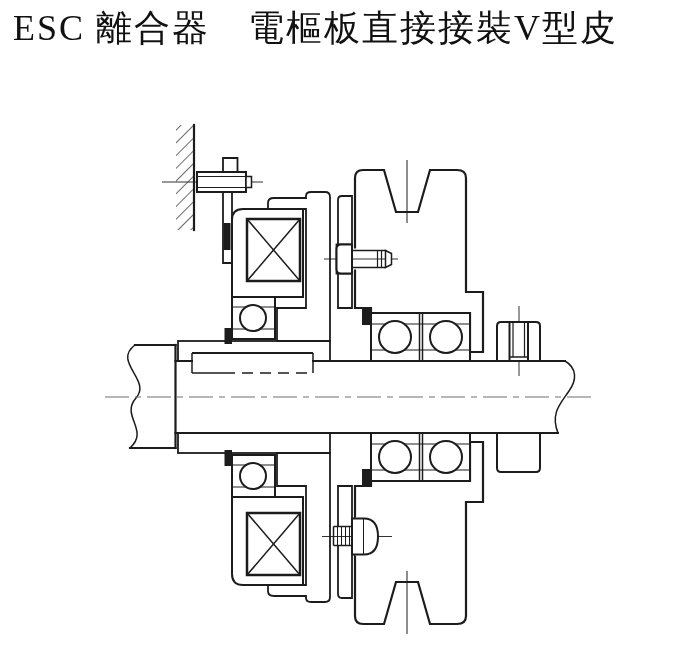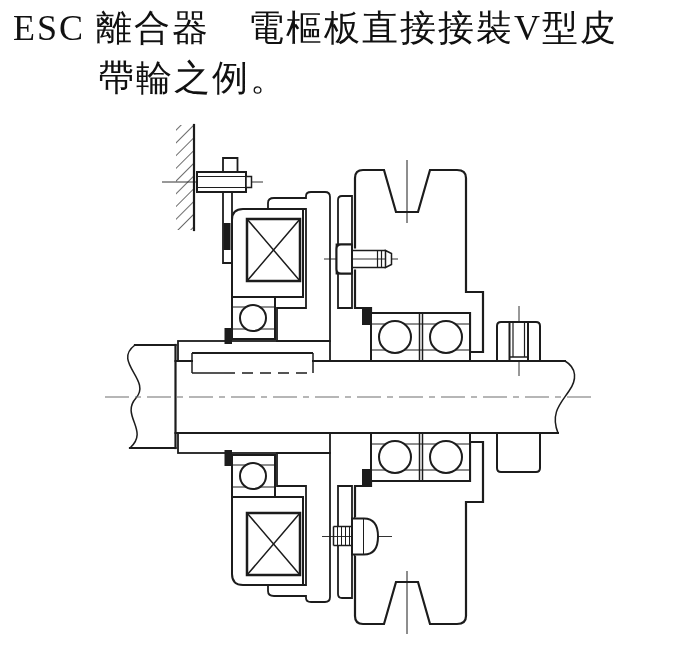--- a/index.html
+++ b/index.html
@@ -26,21 +26,20 @@
   .wf{fill:#fff;}
   .bk{fill:var(--ink);stroke:none;}
   .cline{stroke:var(--cl);stroke-width:1.1;fill:none;}
 </style>
 </head>
 <body>
 
 <div class="page">
 
   <div class="caption cap1">ESC 離合器　電樞板直接接裝V型皮</div>
-  <div class="caption cap2">帶輪之例。</div>
 
   <svg width="700" height="646" viewBox="0 0 700 646">
     <defs>
       <pattern id="hf" patternUnits="userSpaceOnUse" width="5.5" height="5.5" patternTransform="rotate(45)">
         <line x1="0" y1="0" x2="0" y2="5.5" stroke="#1c1c1c" stroke-width="1"></line>
       </pattern>
       <pattern id="hp" patternUnits="userSpaceOnUse" width="10.5" height="10.5" patternTransform="rotate(45)">
         <line x1="0" y1="0" x2="0" y2="10.5" stroke="#1c1c1c" stroke-width="1.7"></line>
       </pattern>
       <pattern id="hw" patternUnits="userSpaceOnUse" width="9" height="9" patternTransform="rotate(45)">

